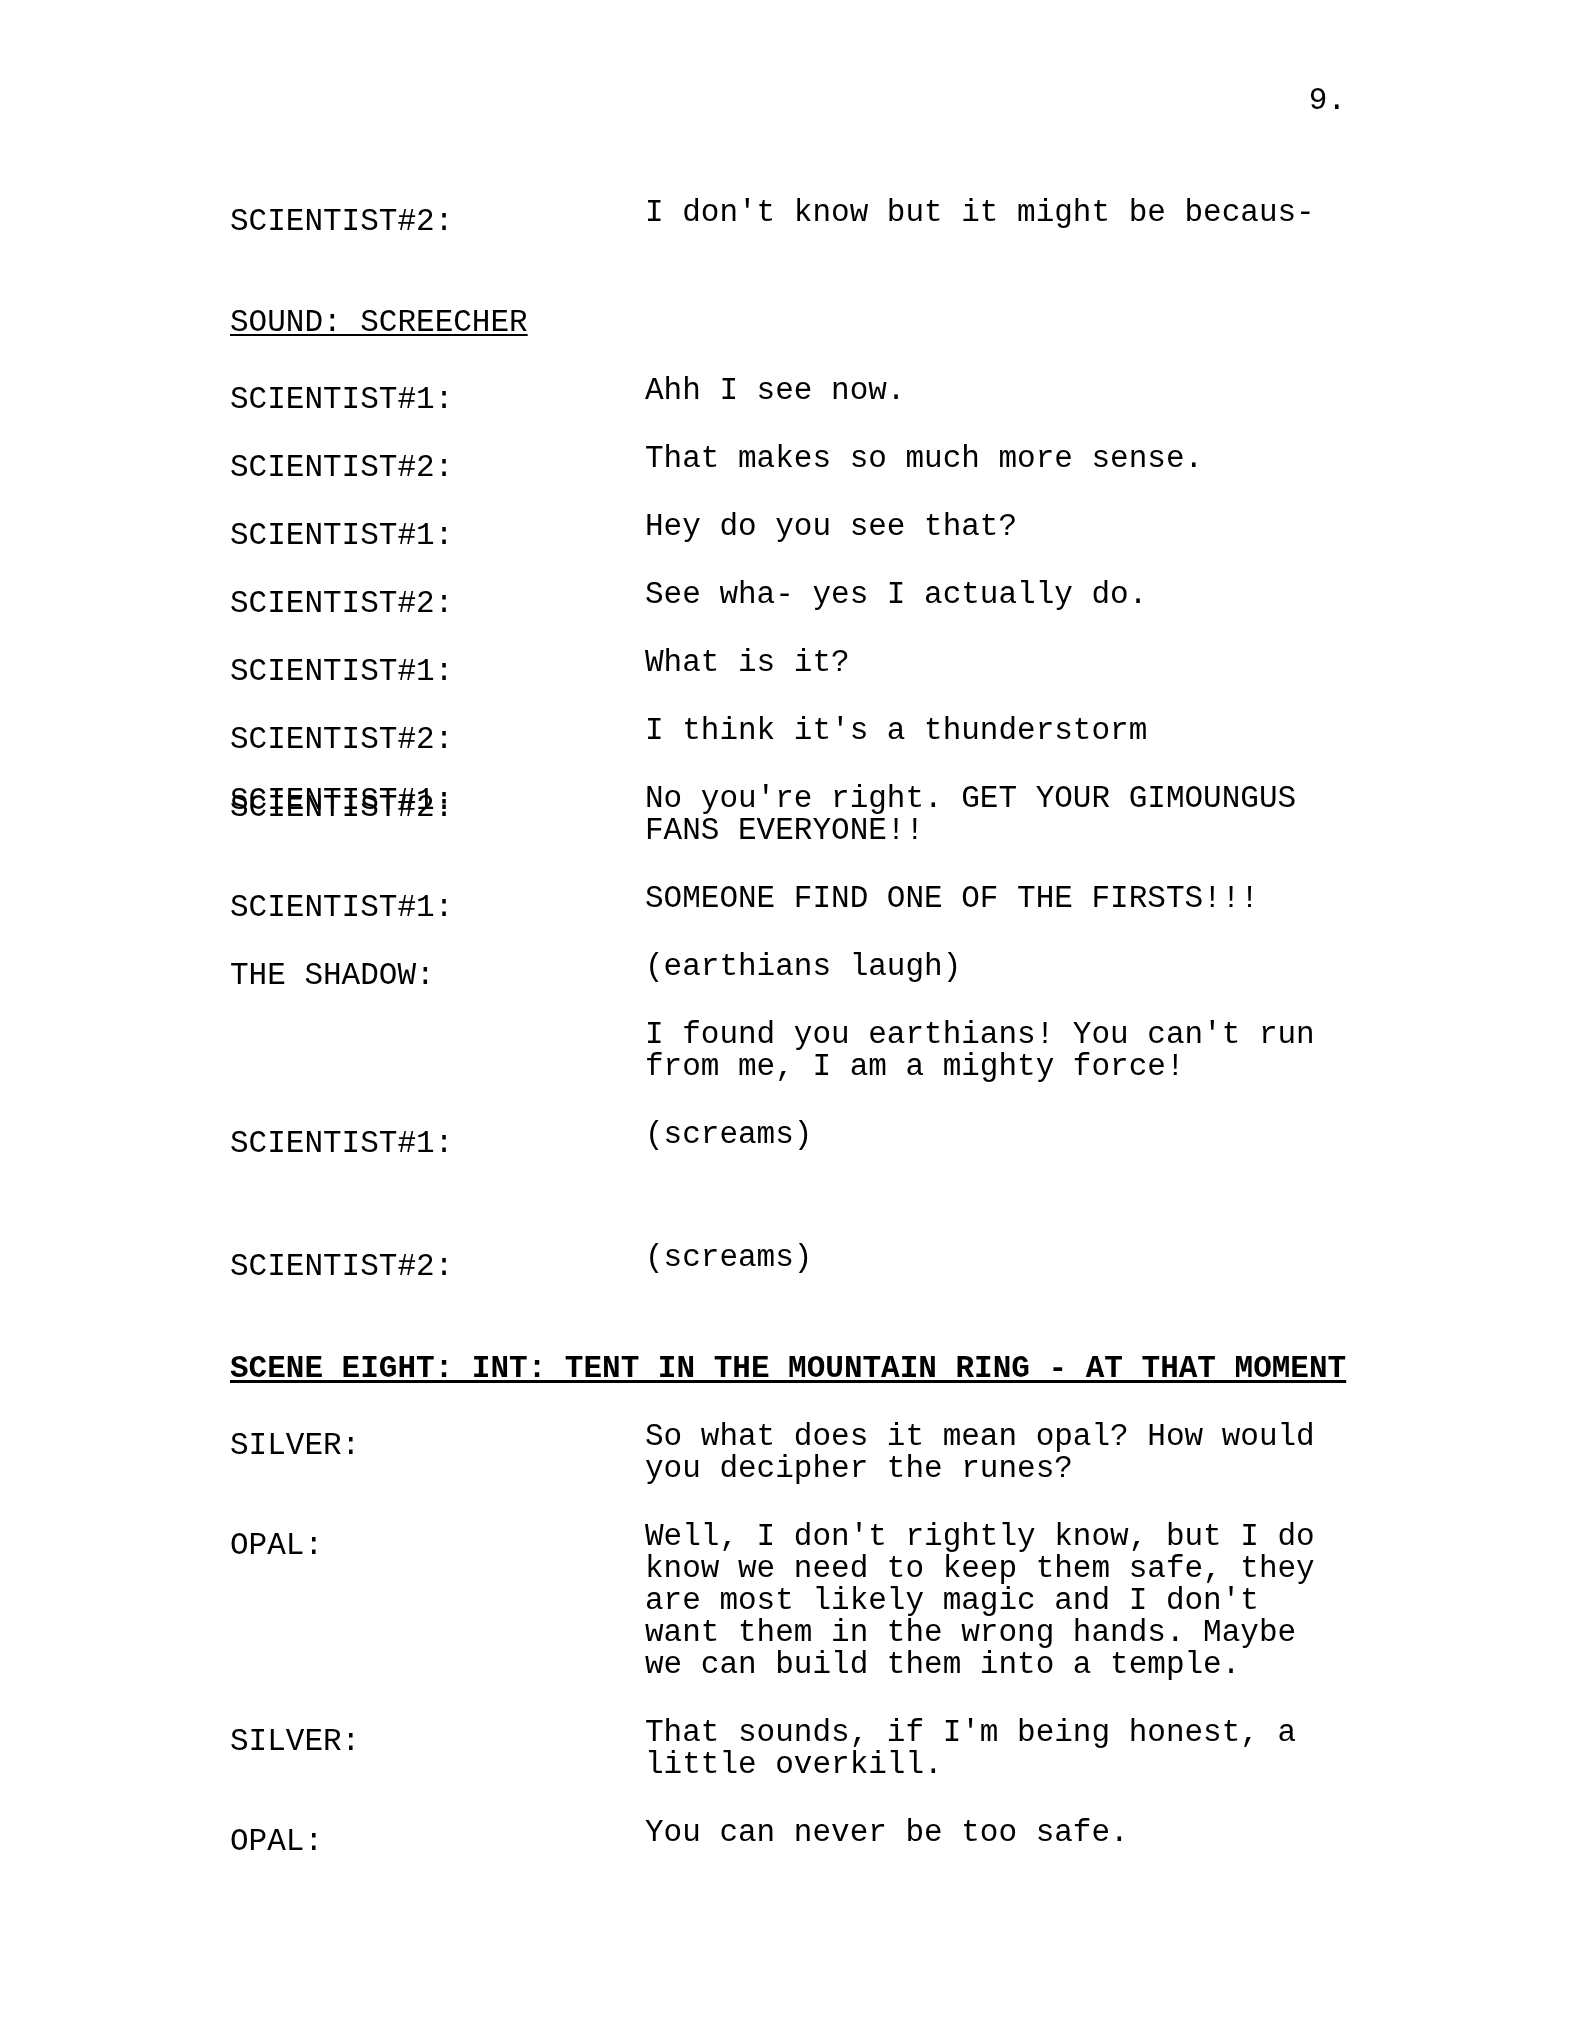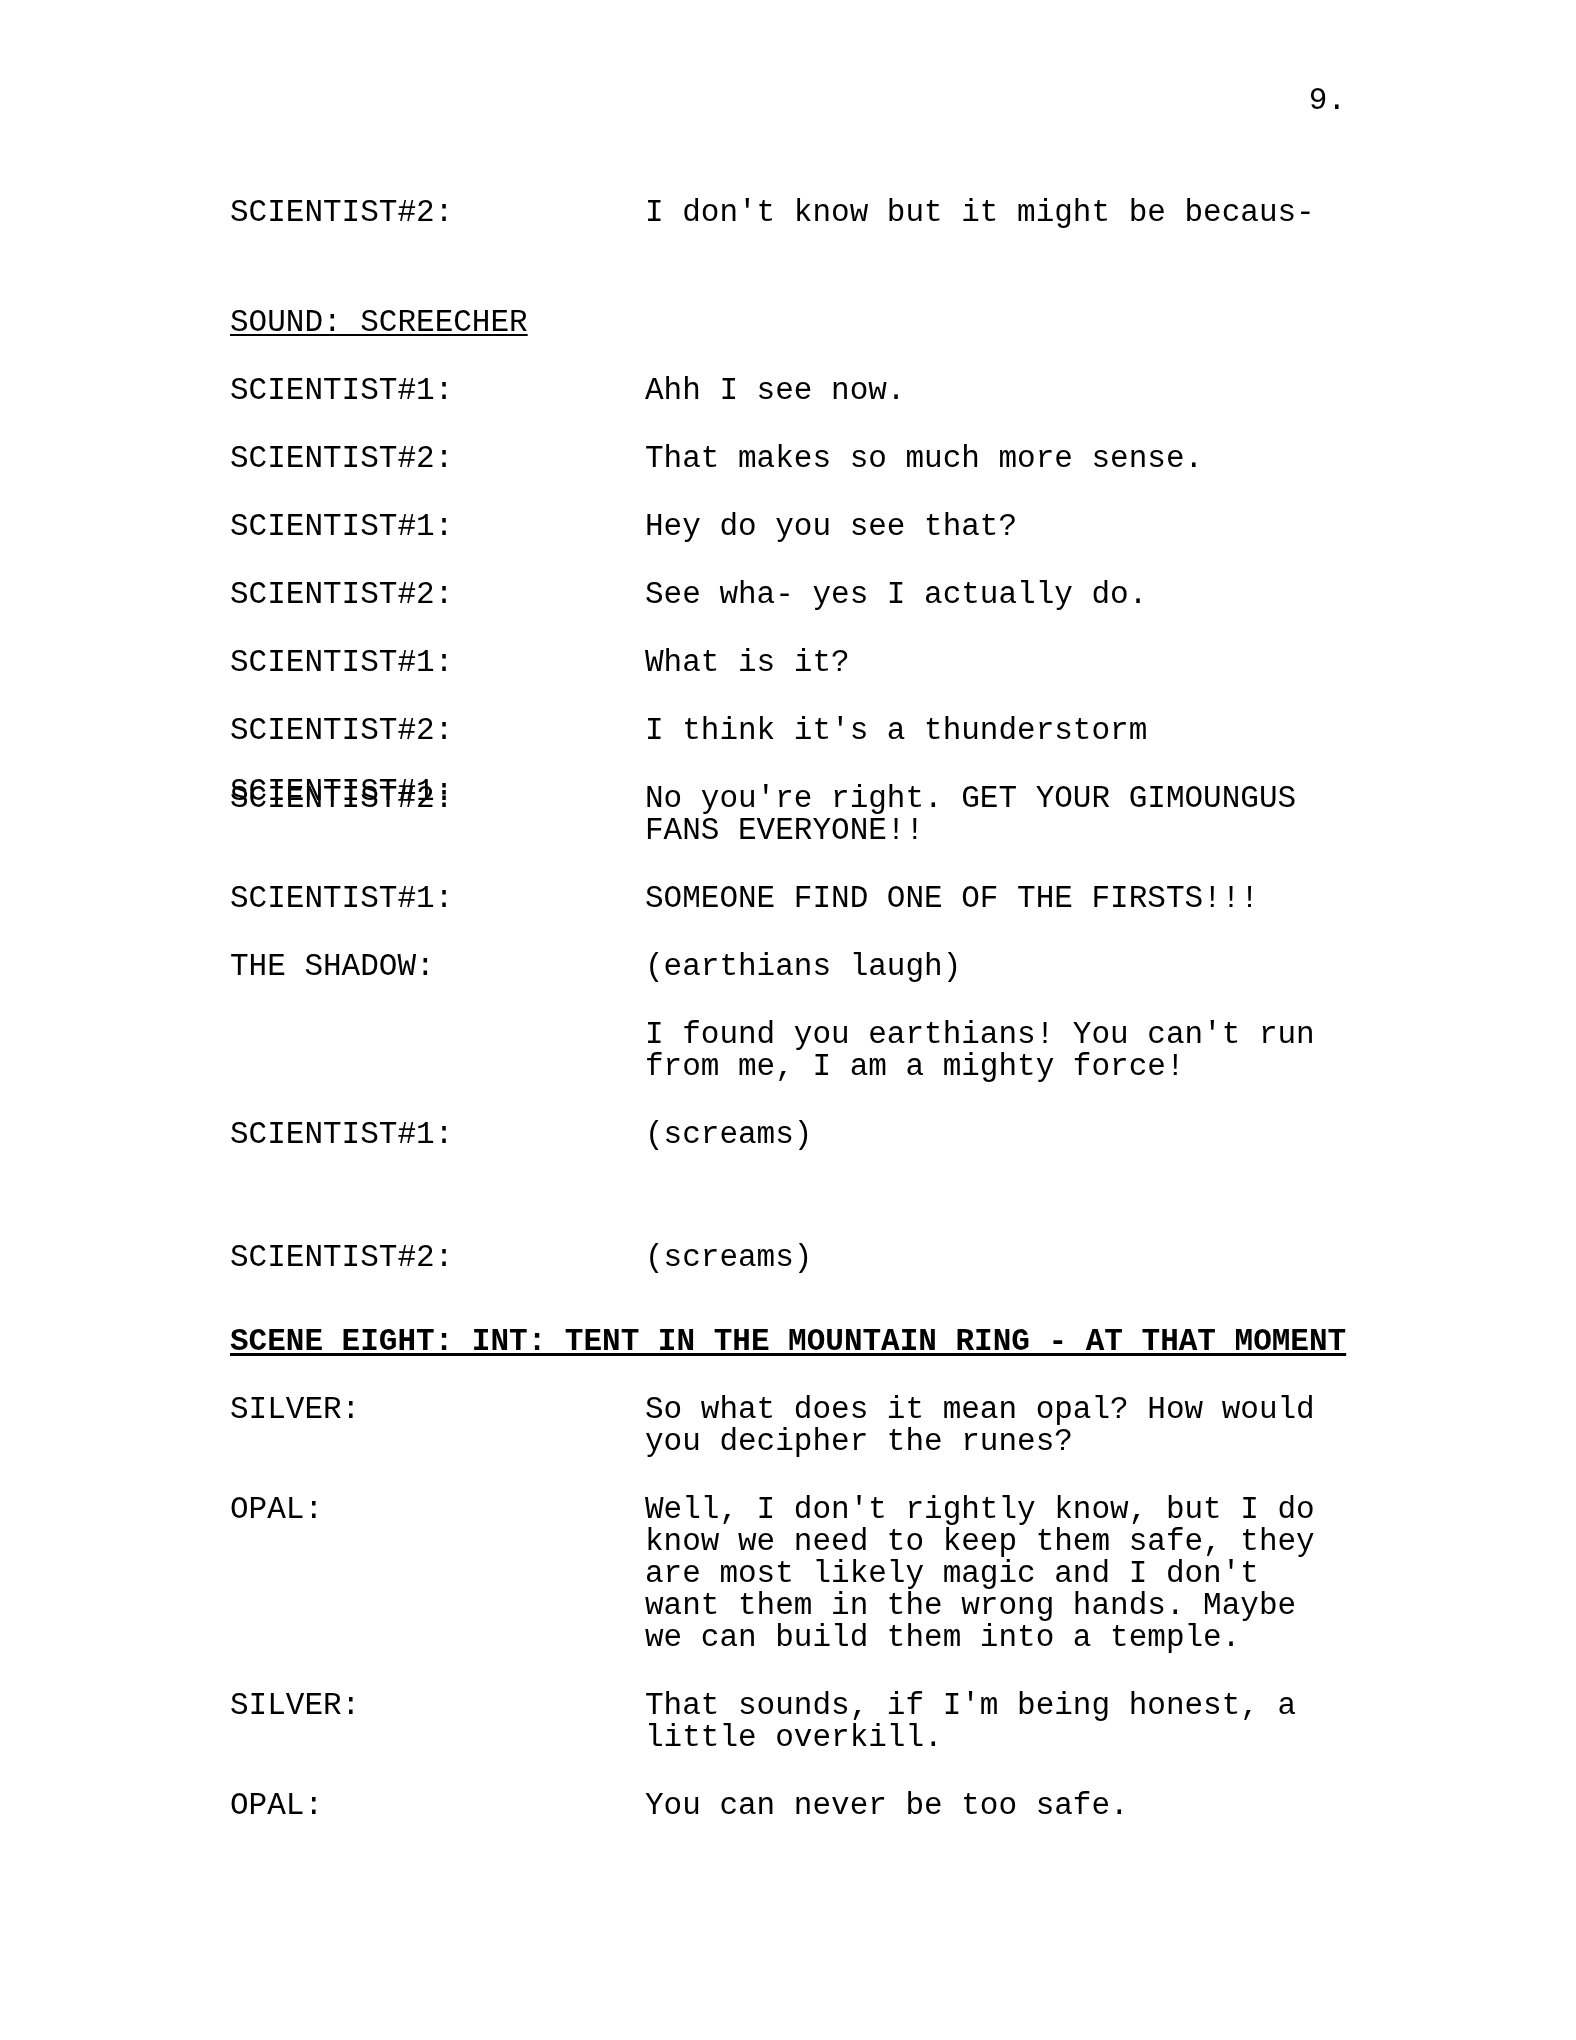--- a/index.html
+++ b/index.html
@@ -29,21 +29,21 @@
     text-align: right;
     margin: 0;
   }
   .block {
     position: relative;
     margin-top: 29px;
   }
   .speaker {
     position: absolute;
     left: 0;
-    top: 0;
+    top: 9px;
     white-space: nowrap;
   }
   .dialogue {
     margin-left: 415px;
     width: 37ch;
     margin-top: 36px;
   }
   .cue {
     text-decoration: underline;
     text-decoration-thickness: 2px;
@@ -53,21 +53,21 @@
     font-weight: bold;
     text-decoration: underline;
     text-decoration-thickness: 3px;
     text-underline-offset: 3px;
     white-space: nowrap;
   }
   .mt80  { margin-top: 80px; }
   .mt66  { margin-top: 78px; }
   .mt36  { margin-top: 36px; }
   .mt91  { margin-top: 91px; }
-  .mt123 { margin-top: 52px; font-family: Liberation Mono, monospace; }
+  .mt123 { margin-top: 79px; font-family: Liberation Mono, monospace; }
   .mt30  { margin-top: 30px; }
   .mt33  { margin-top: 33px; }
   .mt25  { margin-top: 25px; }
   .mt31  { margin-top: 31px; }
 </style>
 </head>
 <body>
 
 <div class="page">
 

